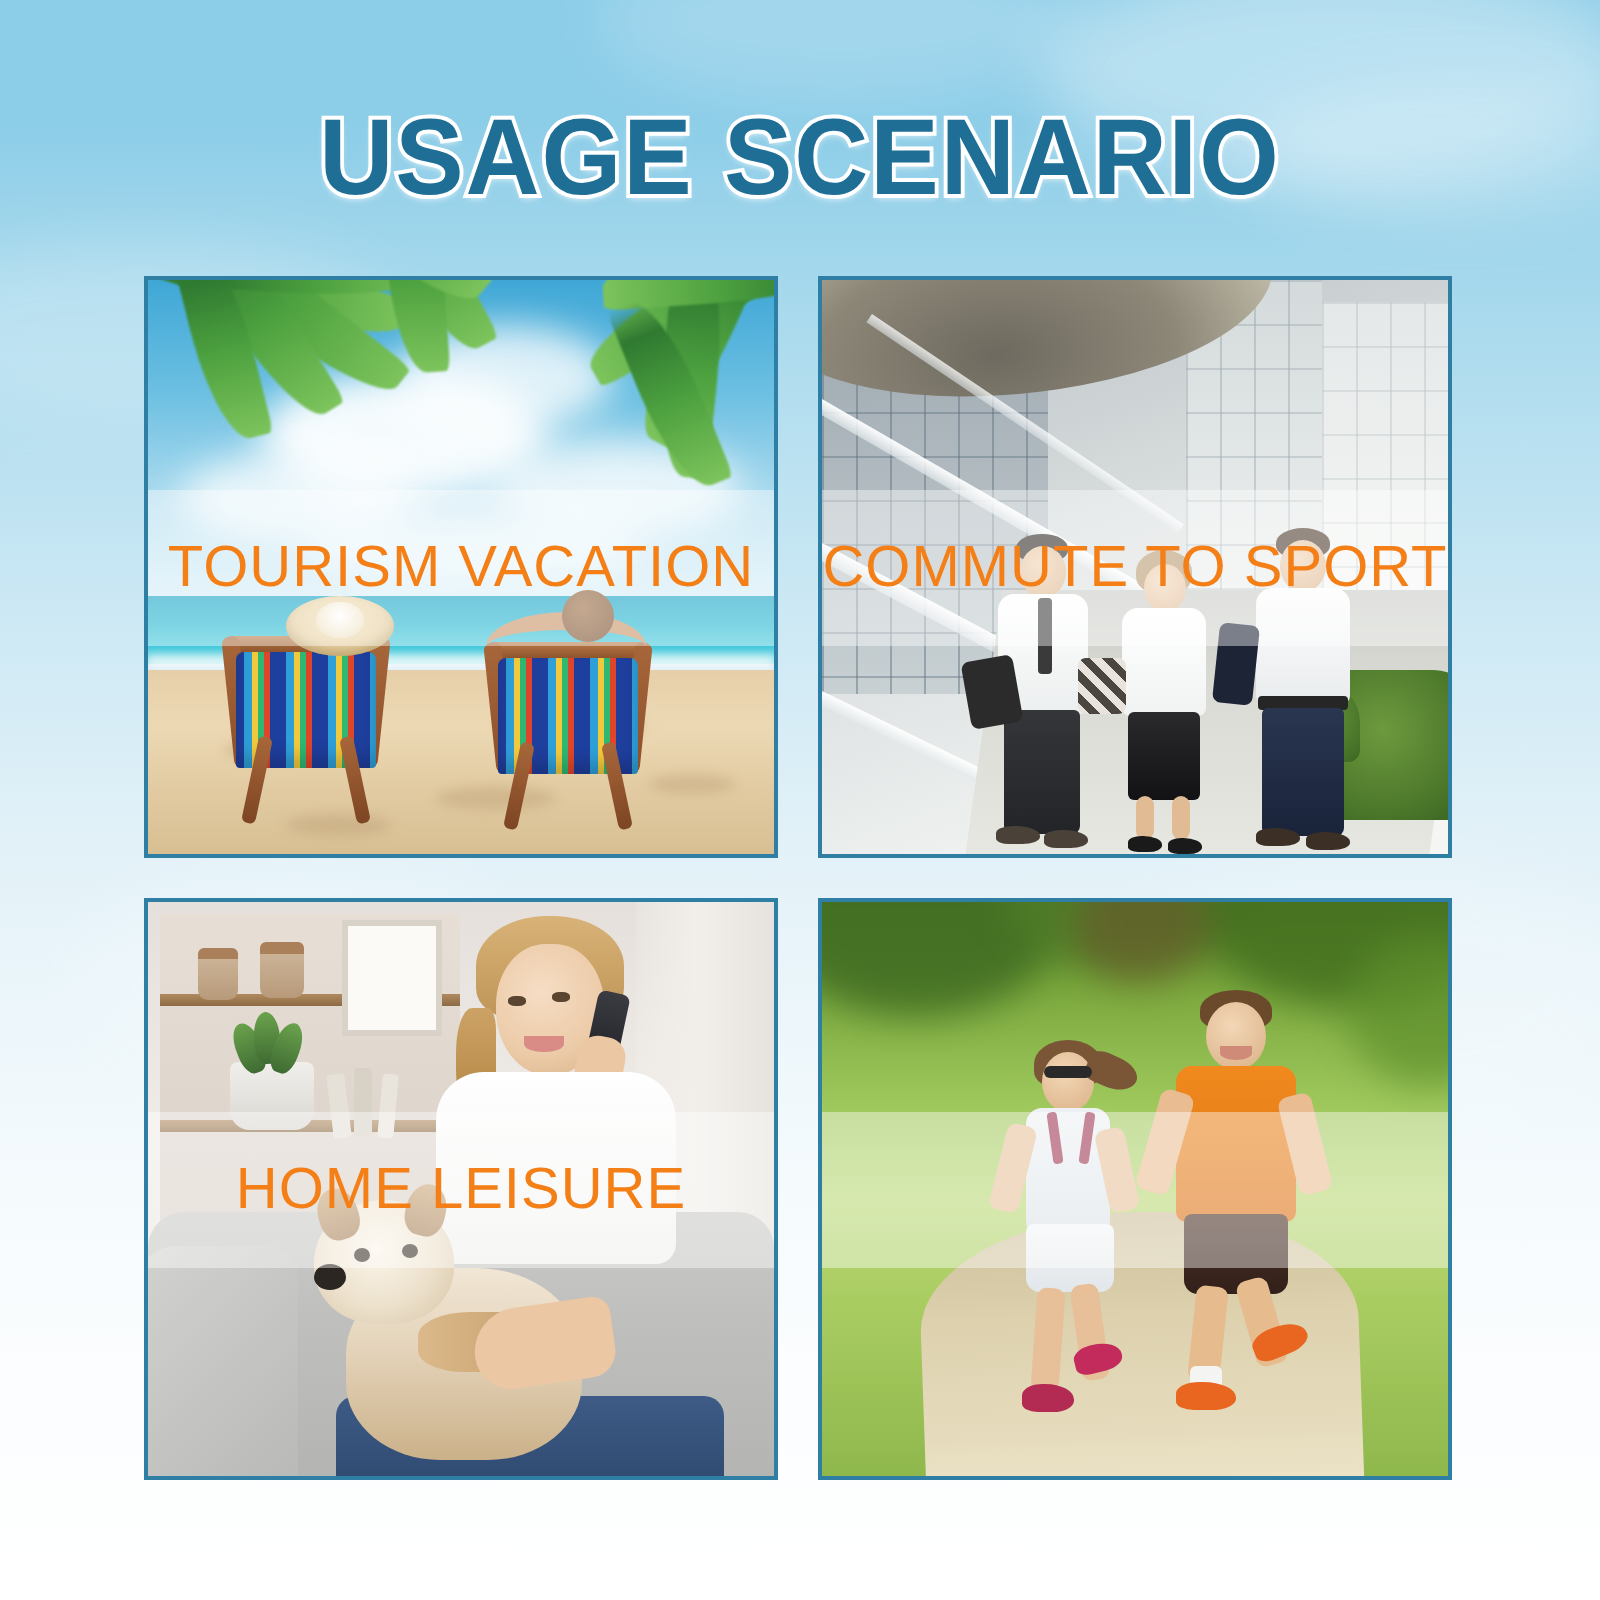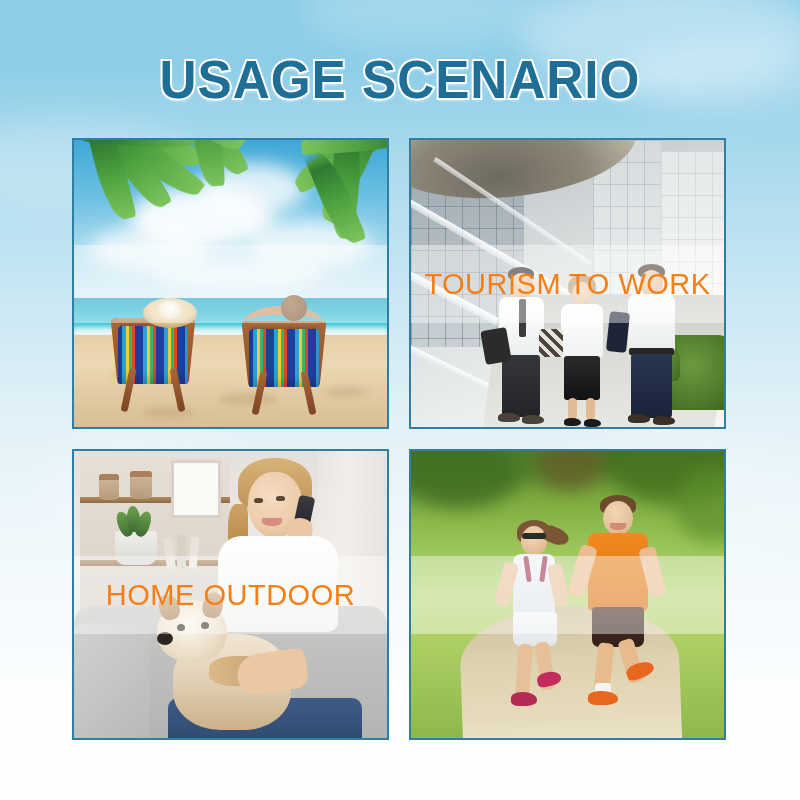--- a/index.html
+++ b/index.html
@@ -437,20 +437,21 @@
 
         <div class="palm-group" style="right:-12%;top:-6%;">
           <div class="palm-frond" style="transform:rotate(150deg);right:0;top:10px;width:140px;"></div>
           <div class="palm-frond" style="transform:rotate(118deg);right:10px;top:26px;width:125px;"></div>
           <div class="palm-frond" style="transform:rotate(96deg);right:22px;top:44px;width:115px;"></div>
           <div class="palm-frond" style="transform:rotate(176deg);right:-6px;top:0px;width:130px;"></div>
           <div class="palm-frond" style="transform:rotate(68deg);right:40px;top:60px;width:100px;"></div>
         </div>
       </div>
       <div class="label-band"></div>
+      <div class="panel-label">TOURISM VACATION</div>
     </div>
 
     <div class="panel">
       <div class="photo">
         <div class="city-bg"></div>
 
         <div class="bld" style="left:0;top:0;width:36%;height:72%;"></div>
         <div class="glass-grid" style="left:0;top:0;width:36%;height:72%;"></div>
 
         <div class="bld" style="left:58%;top:0;width:22%;height:58%;background:linear-gradient(to bottom,#d4dadb,#eef1f0);"></div>
@@ -498,21 +499,21 @@
           <div class="p-head" style="left:19px;top:4px;width:23px;height:26px;background:radial-gradient(circle at 40% 35%,#f1d5b4,#d9ae85);"></div>
           <div class="p-shirt" style="left:7px;top:28px;width:47px;height:58px;background:linear-gradient(to bottom,#fdfdfd,#e9ecee);"></div>
           <div style="position:absolute;left:8px;top:82px;width:45px;height:7px;background:#262626;border-radius:2px;"></div>
           <div class="p-legs" style="left:10px;top:88px;width:41px;height:64px;background:linear-gradient(to bottom,#2a3550,#19233a);"></div>
           <div class="r-shoe" style="left:7px;top:148px;width:22px;height:9px;background:#3b2f26;"></div>
           <div class="r-shoe" style="left:32px;top:150px;width:22px;height:9px;background:#3b2f26;"></div>
         </div>
         <div style="position:absolute;left:63%;top:60%;width:20px;height:40px;background:#1d2436;border-radius:4px;transform:rotate(6deg);"></div>
       </div>
       <div class="label-band"></div>
-      <div class="panel-label">TOURISM TO WORK</div>
+      <div class="panel-label">COMMUTE TO SPORT</div>
     </div>
 
     <div class="panel">
       <div class="photo">
         <div class="room-bg"></div>
         <div class="curtain"></div>
 
         <div class="shelf-unit"></div>
         <div class="shelf-board" style="left:2%;top:16%;width:48%;"></div>
         <div class="shelf-board" style="left:2%;top:38%;width:48%;"></div>
@@ -557,21 +558,21 @@
           <div class="dog-ear" style="left:4px;top:-6px;transform:rotate(-18deg);"></div>
           <div class="dog-ear" style="left:48px;top:-8px;transform:rotate(14deg);"></div>
           <div class="dog-nose" style="left:2px;top:32px;"></div>
           <div style="position:absolute;left:22px;top:24px;width:8px;height:7px;border-radius:50%;background:#3a2f26;"></div>
           <div style="position:absolute;left:46px;top:22px;width:8px;height:7px;border-radius:50%;background:#3a2f26;"></div>
           <div style="position:absolute;left:54px;top:56px;width:66px;height:30px;background:linear-gradient(to right,#dcb98a,#c49f6e);border-radius:40% 40% 35% 35%;"></div>
         </div>
         <div style="position:absolute;left:52%;top:70%;width:70px;height:40px;background:#ecc7a3;border-radius:30px 12px 18px 24px;transform:rotate(-8deg);"></div>
       </div>
       <div class="label-band"></div>
-      <div class="panel-label">HOME OUTDOOR</div>
+      <div class="panel-label">HOME LEISURE</div>
     </div>
 
     <div class="panel">
       <div class="photo">
         <div class="park-bg"></div>
 
         <div class="tree-blur" style="left:-8%;top:-14%;width:46%;height:34%;background:#3f6b22;opacity:.85;"></div>
         <div class="tree-blur" style="left:28%;top:-18%;width:40%;height:30%;background:#4e7d27;opacity:.8;"></div>
         <div class="tree-blur" style="left:60%;top:-16%;width:48%;height:34%;background:#44701f;opacity:.85;"></div>
         <div class="tree-blur" style="left:40%;top:-6%;width:22%;height:20%;background:#6b4f2a;opacity:.55;"></div>

